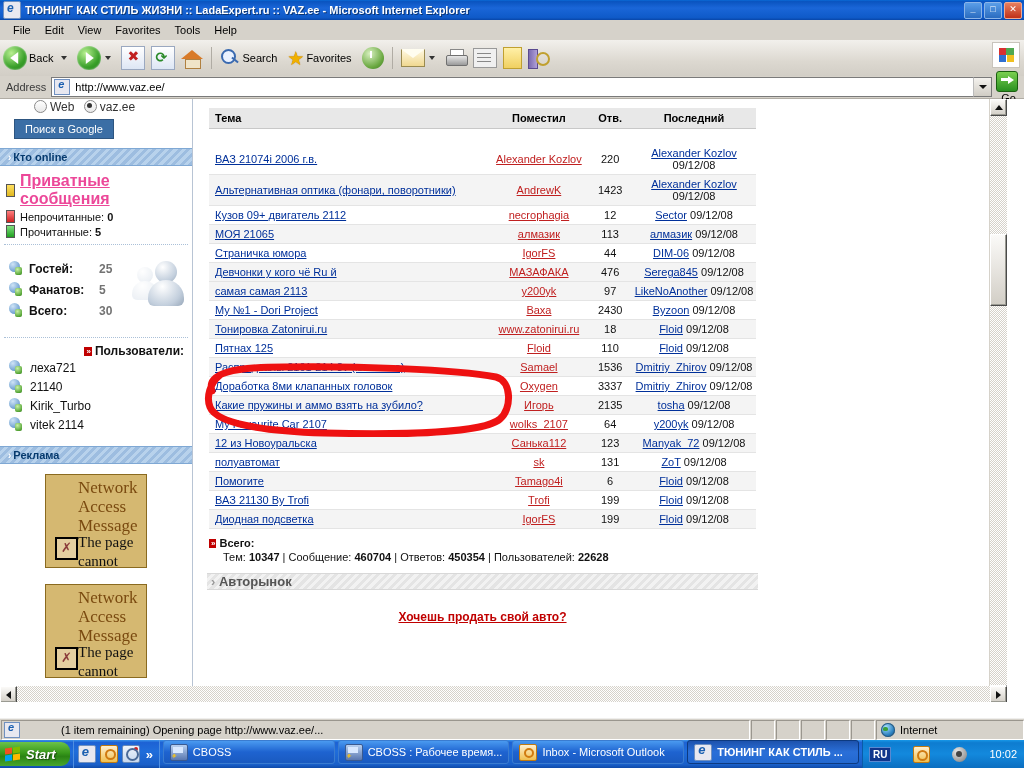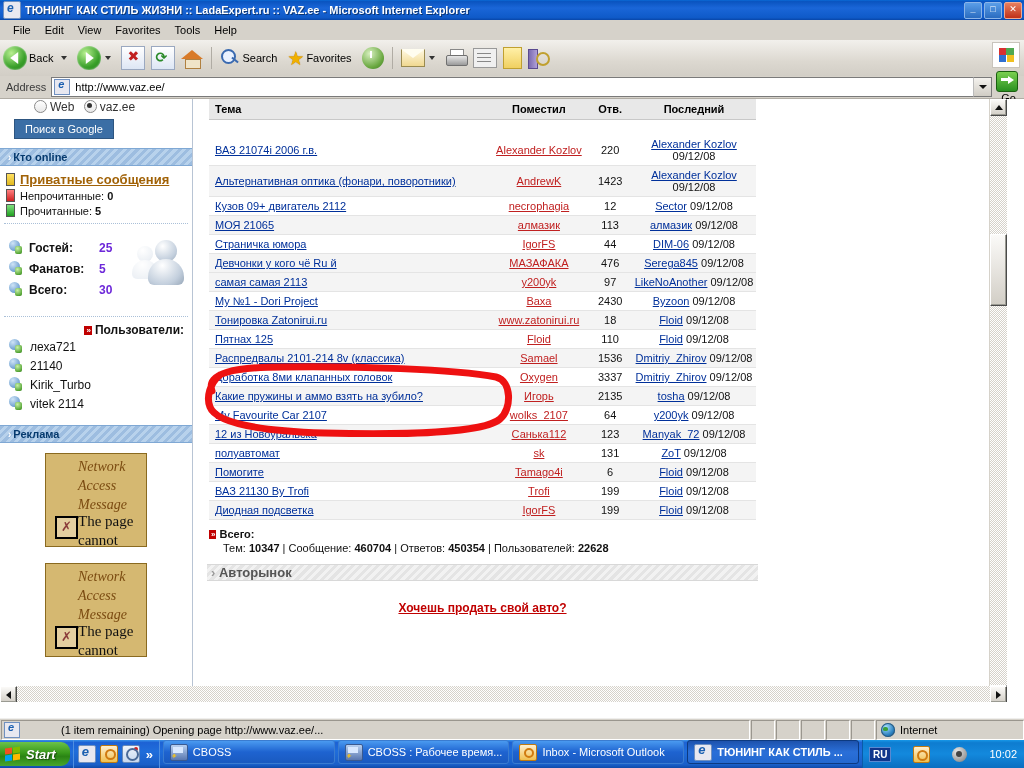--- a/index.html
+++ b/index.html
@@ -148,31 +148,31 @@
     color:#063a6e;font-weight:bold;font-size:11px;line-height:16px;padding-left:8px;
     border-top:1px solid #7fa8d4;border-bottom:1px solid #7fa8d4;
   }
   .sbhdr .chev{color:#fff;font-size:10px;margin-right:2px;}
   .pm-block{padding:4px 0 0 6px;}
   .pm-row{font-size:11px;color:#111;margin:2px 0;display:flex;align-items:center;}
   .flagico{width:7px;height:11px;margin-right:5px;border:1px solid #555;flex:0 0 auto;}
   .flagico.y{background:linear-gradient(to bottom,#ffe060,#e0b820);}
   .flagico.r{background:linear-gradient(to bottom,#ff8080,#d02020);}
   .flagico.g{background:linear-gradient(to bottom,#80e080,#20a020);}
-  .pm-link{color:#a16207;font-weight:bold;text-decoration:underline;font-size:13px;}
+  .pm-link{color:#ec4899;font-weight:bold;text-decoration:underline;font-size:16px;}
   .dots{border-top:1px dotted #aac0d8;margin:6px 4px;}
   .stats{position:relative;padding:4px 0 2px 8px;min-height:74px;}
   .stat-row{display:flex;align-items:center;margin:6px 0;font-size:12px;font-weight:bold;color:#111;}
   .stat-ico{width:15px;height:15px;margin-right:6px;flex:0 0 auto;position:relative;}
   .stat-ico:before{content:"";position:absolute;left:1px;top:0;width:11px;height:11px;border-radius:50%;
      background:radial-gradient(circle at 35% 30%,#cfe4f7,#6fa0d0 70%,#3a6ea8);}
   .stat-ico:after{content:"";position:absolute;left:7px;top:6px;width:7px;height:8px;border-radius:2px;
      background:radial-gradient(circle at 35% 30%,#c8f0a8,#5aa83a 70%,#2e7a18);}
   .stat-lbl{width:70px;}
-  .stat-val{color:#6d28d9;font-weight:bold;}
+  .stat-val{color:#737373;font-weight:bold;}
   .ppl{position:absolute;right:8px;top:4px;width:56px;height:62px;}
   .ppl .p1,.ppl .p2{position:absolute;}
   .ppl .p1{right:0;top:6px;}
   .ppl .p1 .h{width:22px;height:22px;border-radius:50%;background:radial-gradient(circle at 35% 28%,#fff,#c3cfdd 65%,#96a6b8);}
   .ppl .p1 .b{width:36px;height:26px;margin-top:-3px;margin-left:-7px;border-radius:18px 18px 6px 6px;
      background:radial-gradient(circle at 40% 25%,#fff,#c3cfdd 65%,#96a6b8);}
   .ppl .p2{right:26px;top:12px;opacity:.55;}
   .ppl .p2 .h{width:16px;height:16px;border-radius:50%;background:radial-gradient(circle at 35% 28%,#fff,#dfe6ee 70%,#b9c4cf);}
   .ppl .p2 .b{width:26px;height:19px;margin-top:-2px;margin-left:-5px;border-radius:13px 13px 5px 5px;
      background:radial-gradient(circle at 40% 25%,#fff,#dfe6ee 70%,#b9c4cf);}
@@ -180,29 +180,29 @@
   .bullet-rr{display:inline-block;background:#c00000;color:#fff;font-size:8px;padding:0 2px;
      margin-right:3px;vertical-align:1px;letter-spacing:-1px;font-weight:bold;}
   .user-row{display:flex;align-items:center;font-size:12px;color:#111;padding:2px 0 2px 8px;}
   .uico{width:15px;height:15px;margin-right:7px;flex:0 0 auto;position:relative;}
   .uico:before{content:"";position:absolute;left:1px;top:0;width:11px;height:11px;border-radius:50%;
      background:radial-gradient(circle at 35% 30%,#cfe4f7,#6fa0d0 70%,#3a6ea8);}
   .uico:after{content:"";position:absolute;left:7px;top:6px;width:7px;height:8px;border-radius:2px;
      background:radial-gradient(circle at 35% 30%,#c8f0a8,#5aa83a 70%,#2e7a18);}
   .adbox{width:100px;height:92px;margin:10px auto 0 auto;background:#d5b871;border:1px solid #8a6a20;
      position:relative;overflow:hidden;}
-  .adbox .adtxt{position:absolute;left:32px;top:3px;color:#7a4a10;font-size:14px;line-height:19px;
-     white-space:nowrap;font-family:"Liberation Serif",serif;font-style:italic;}
+  .adbox .adtxt{position:absolute;left:32px;top:3px;color:#7a4a10;font-size:17px;line-height:19px;
+     white-space:nowrap;font-family:"Liberation Serif",serif;}
   .adbox .adtxt2{position:absolute;left:32px;top:58px;color:#111;font-size:15px;line-height:19px;
      white-space:nowrap;font-family:"Liberation Serif",serif;}
   .adbox .brokenimg{position:absolute;left:9px;top:62px;width:19px;height:19px;border:2px solid #000;
      background:#e4cfa0;color:#8a3a3a;font-size:13px;text-align:center;line-height:17px;}
 
   
-  .main{position:absolute;left:193px;top:0;width:814px;height:603px;background:#fff;}
+  .main{position:absolute;left:193px;top:9px;width:814px;height:603px;background:#fff;}
   .fwrap{width:547px;margin-left:16px;}
   table.forum{width:547px;border-collapse:collapse;font-size:11px;}
   table.forum th{
     background:#e8e8e8;color:#000;font-weight:bold;font-size:11px;
     padding:4px 2px;text-align:center;border-bottom:1px solid #c8c8c8;
   }
   table.forum th.t-topic{text-align:left;padding-left:6px;width:276px;}
   table.forum th.t-by{width:95px;}
   table.forum th.t-rep{width:40px;}
   table.forum th.t-last{width:120px;}

